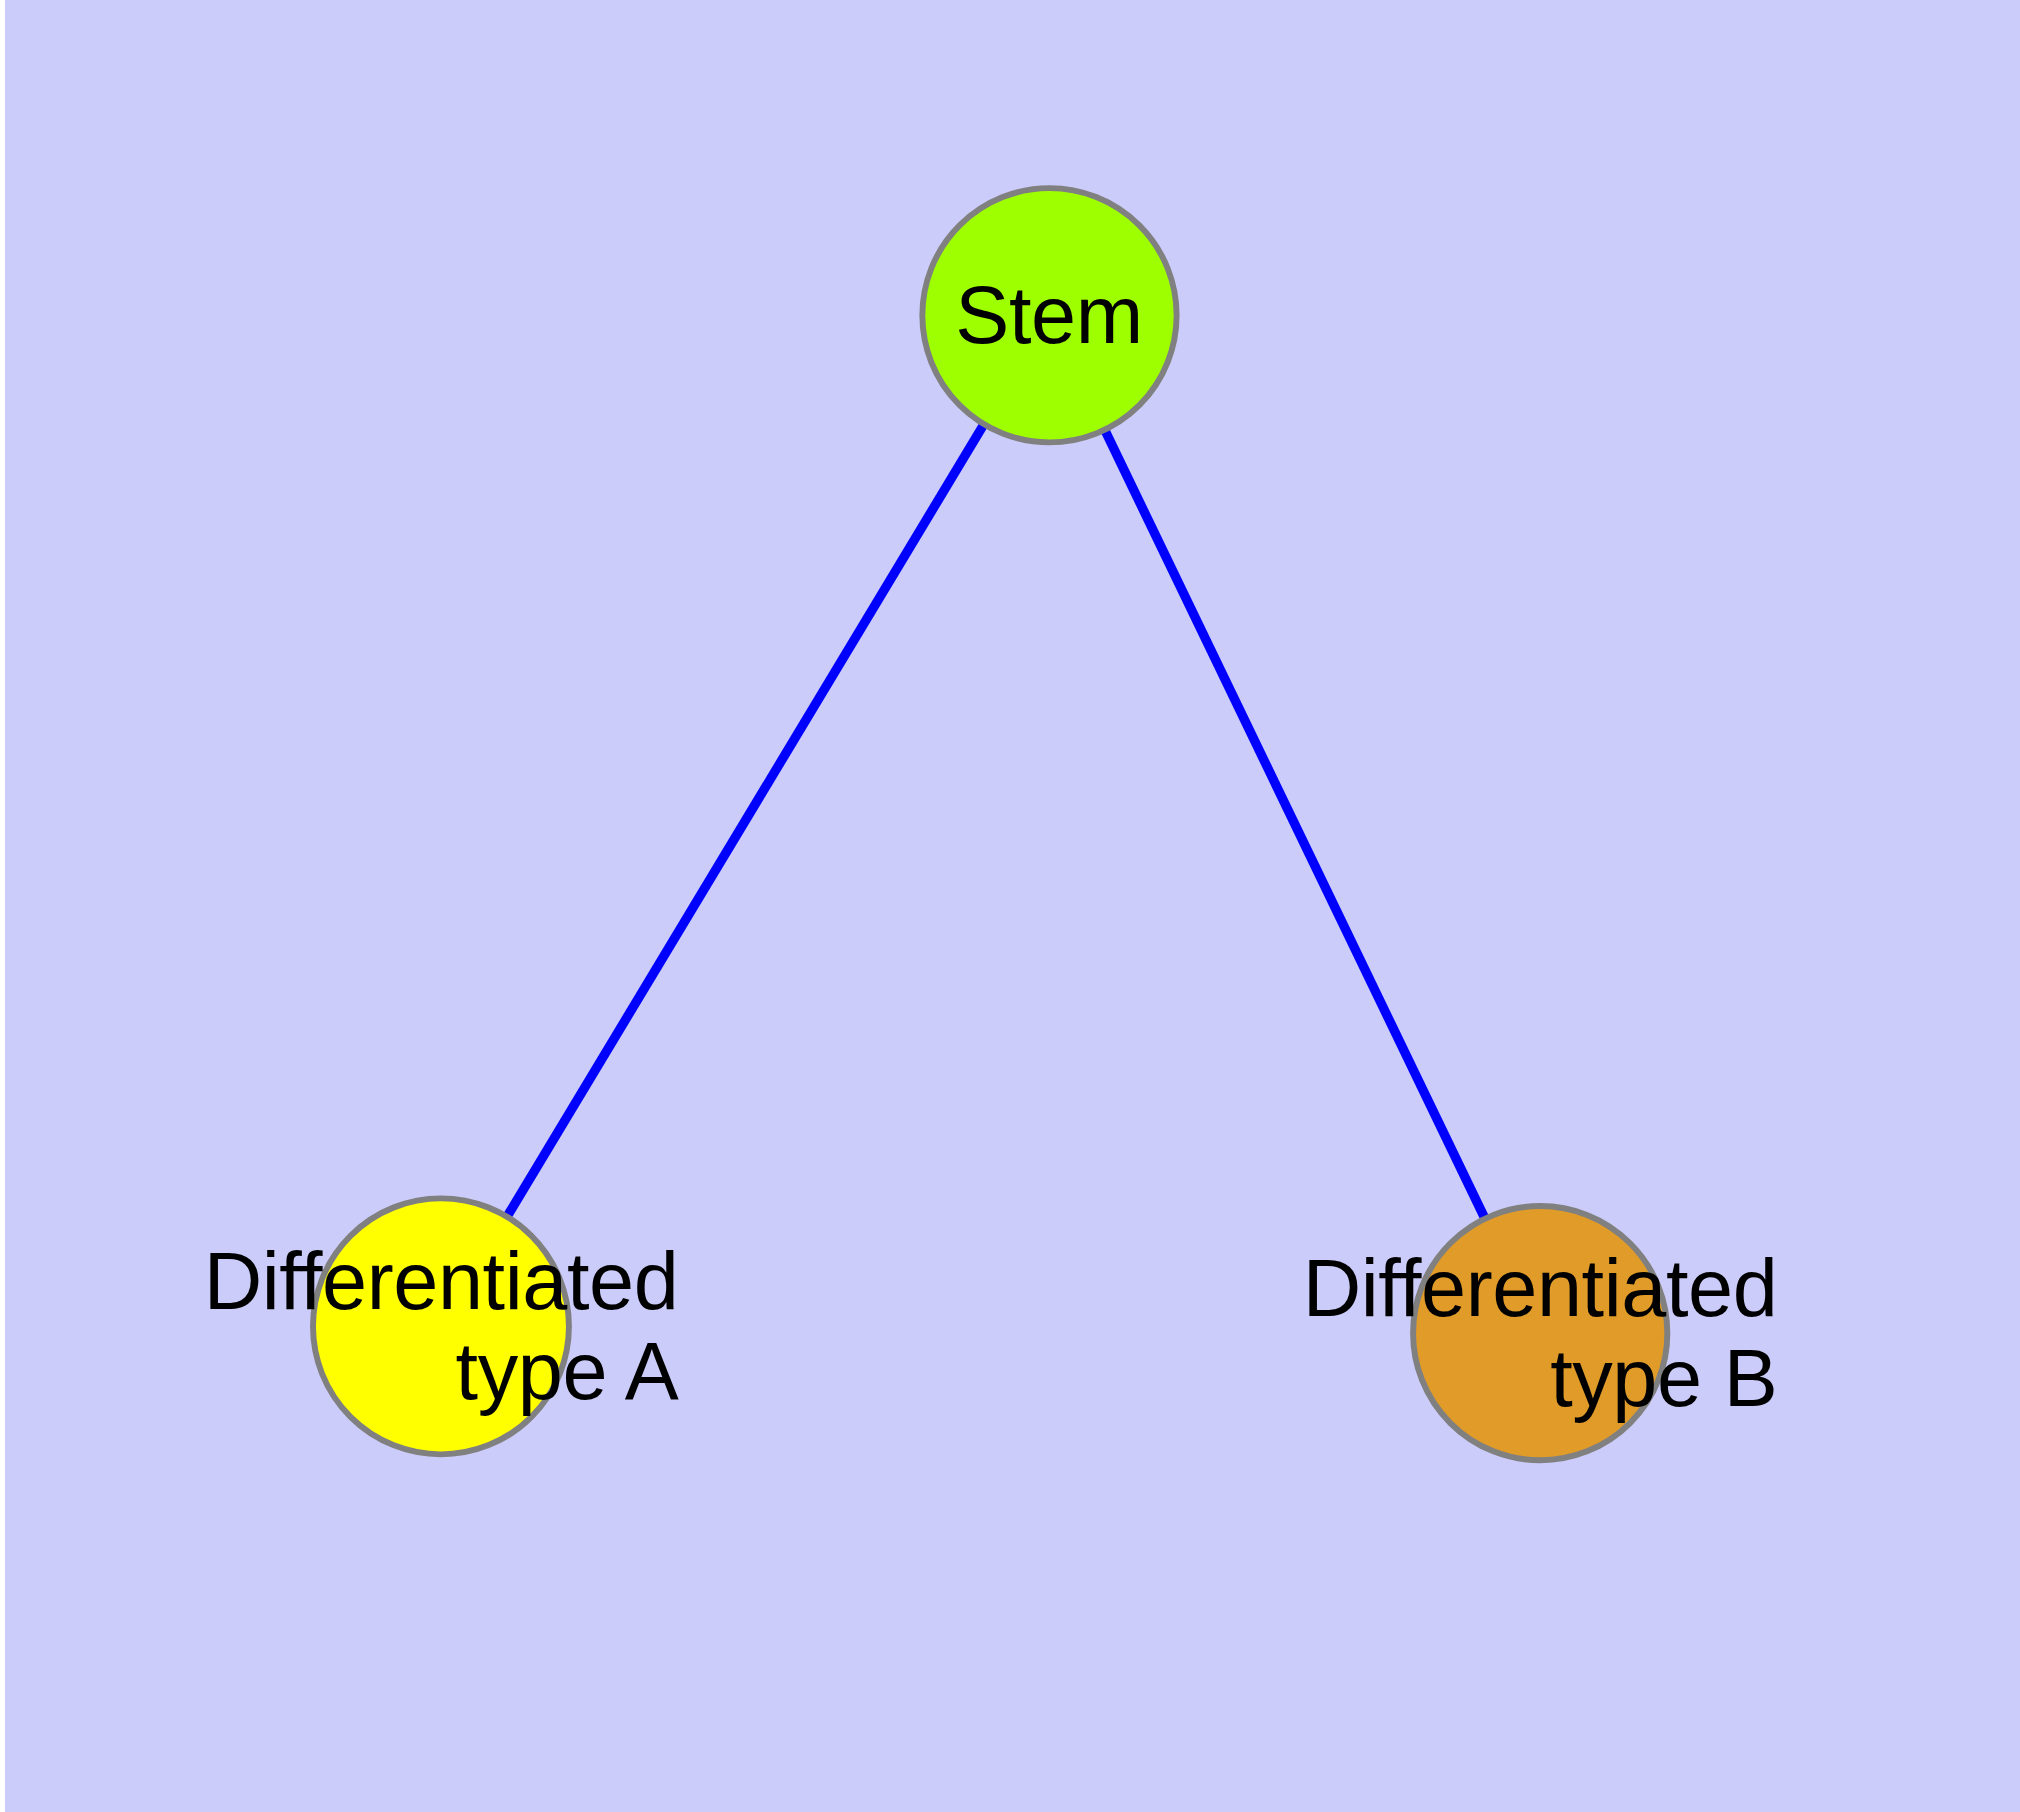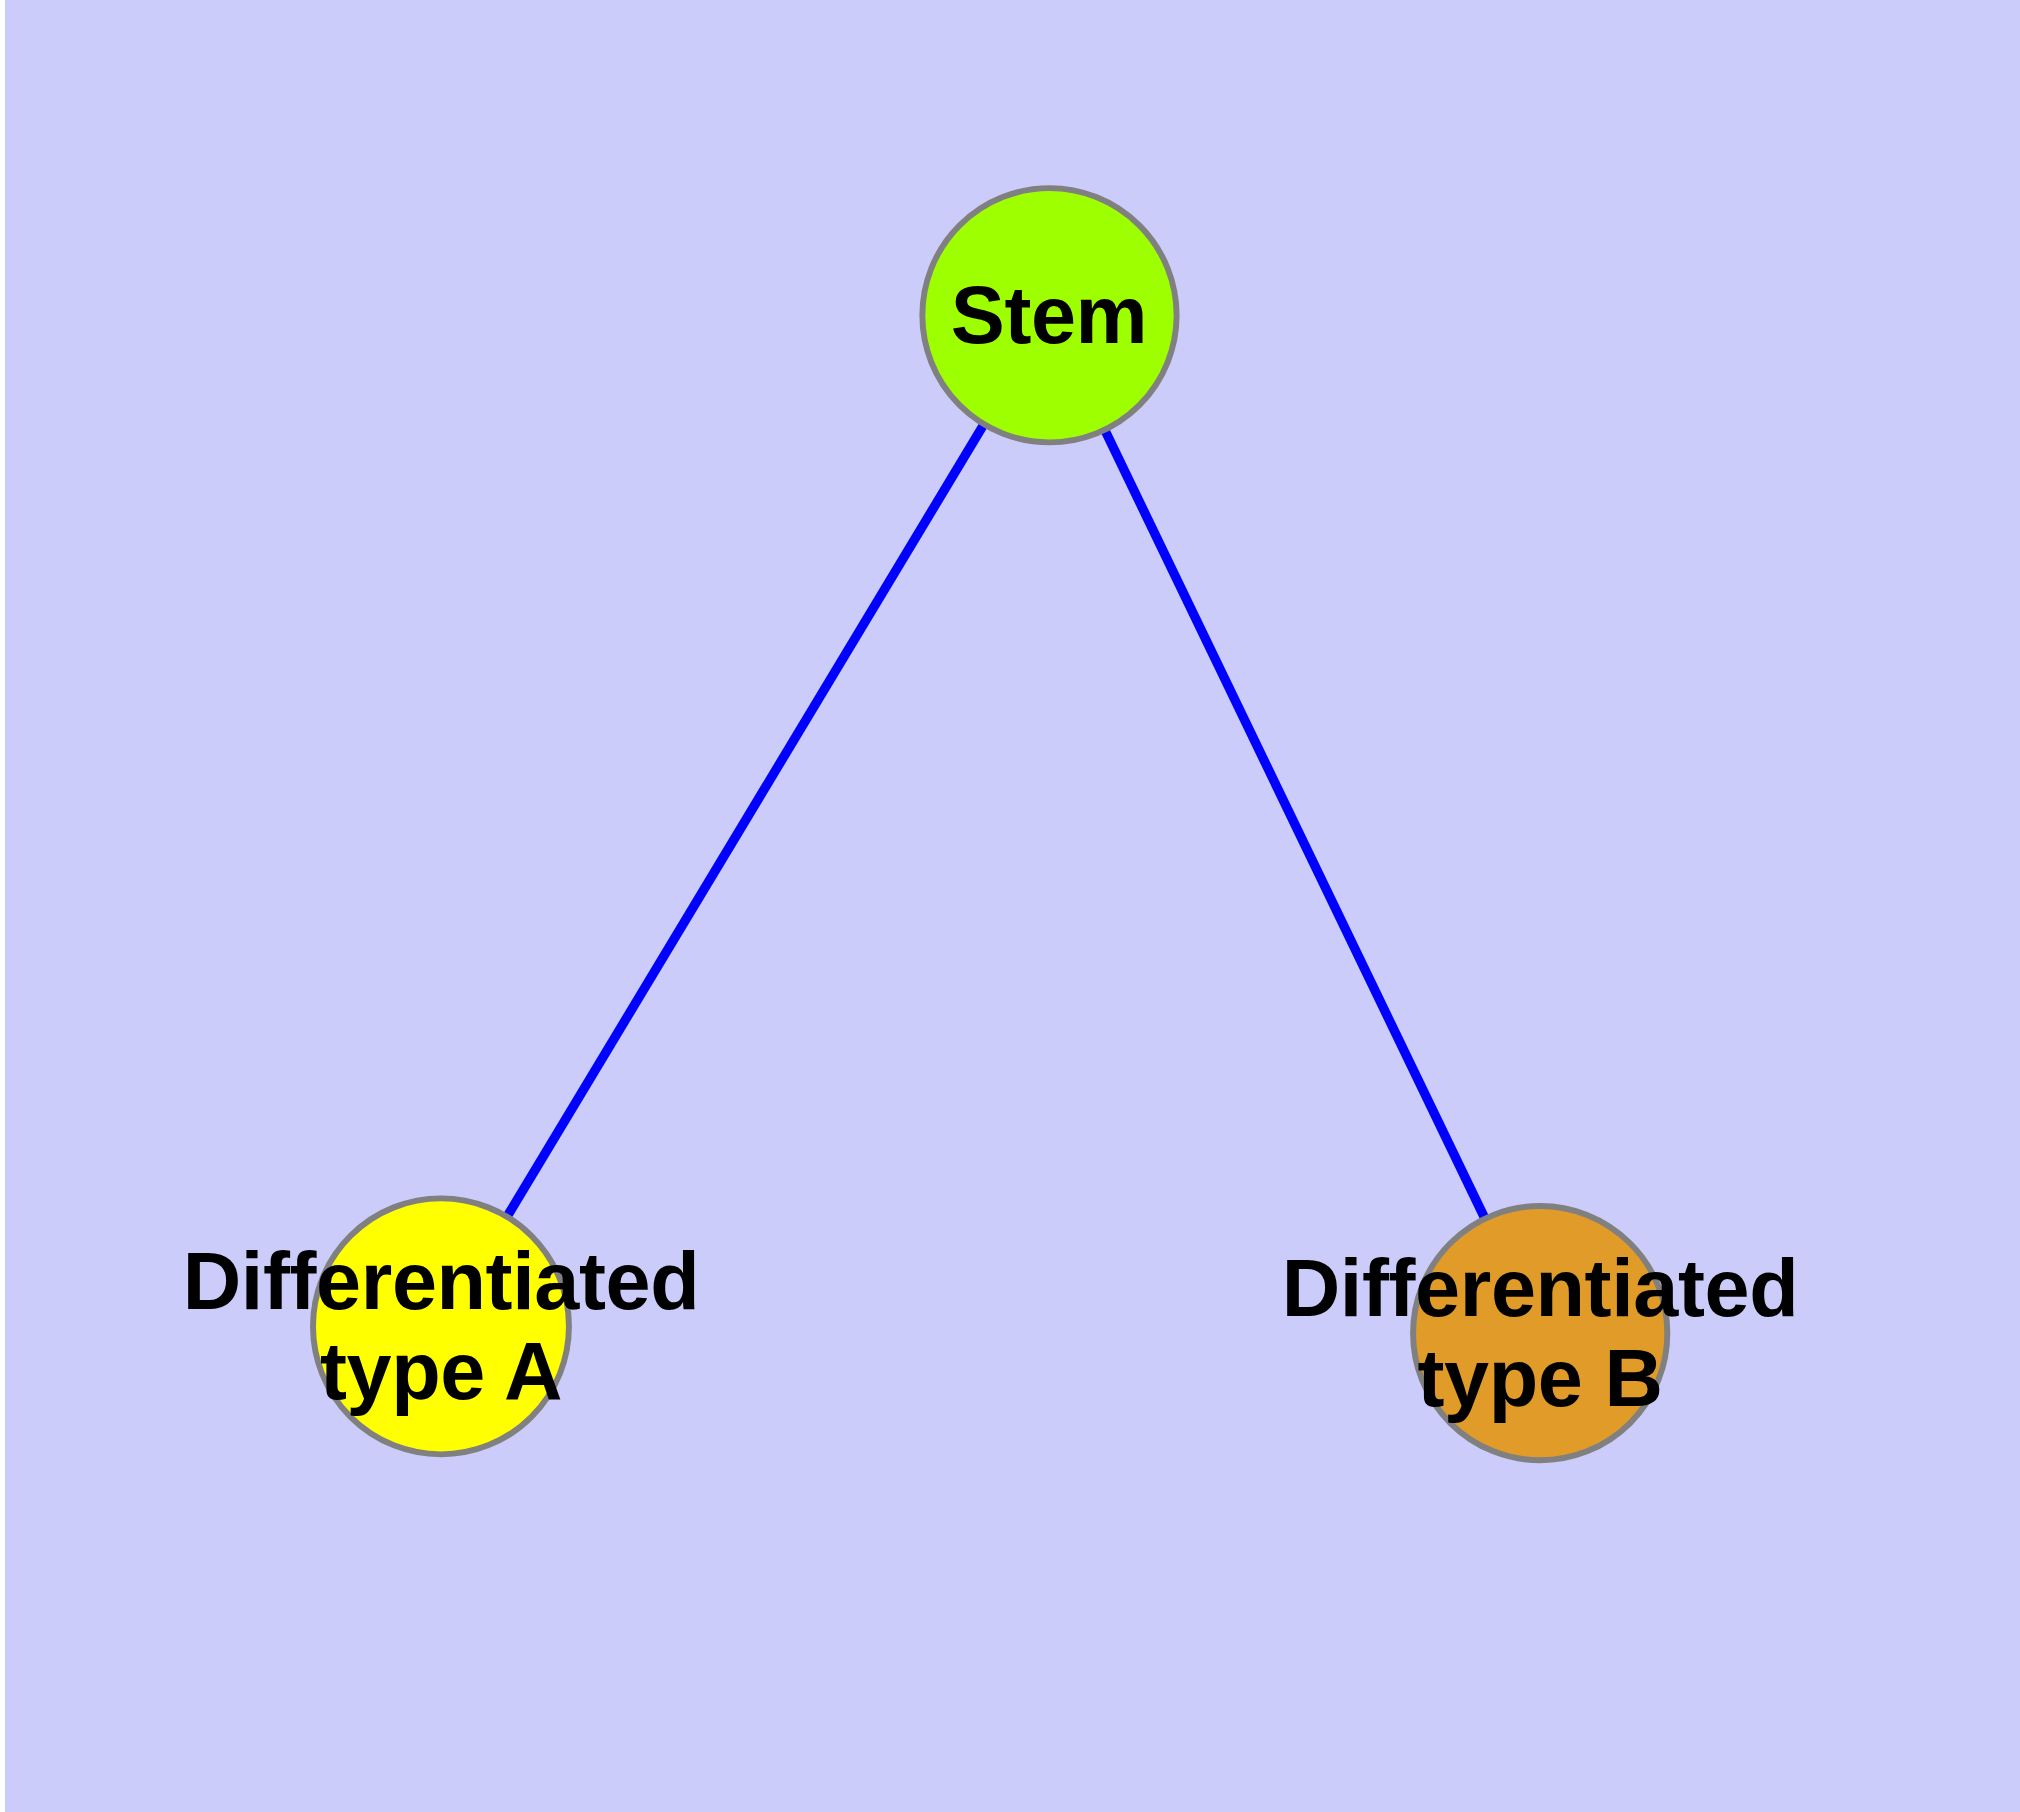--- a/index.html
+++ b/index.html
@@ -25,23 +25,23 @@
   }
   #graph-svg {
     position: absolute;
     left: 0;
     top: 0;
     width: 2021px;
     height: 1812px;
   }
   .node-label {
     position: absolute;
-    text-align: center;
+    text-align: right;
     color: #000000;
-    font-weight: bold;
+    font-weight: normal;
     font-family: "Liberation Sans", sans-serif;
     white-space: pre;
     line-height: 1.115;
     letter-spacing: -0.4px;
     transform: translate(-50%, -50%);
     pointer-events: none;
   }
 </style>
 </head>
 <body>

